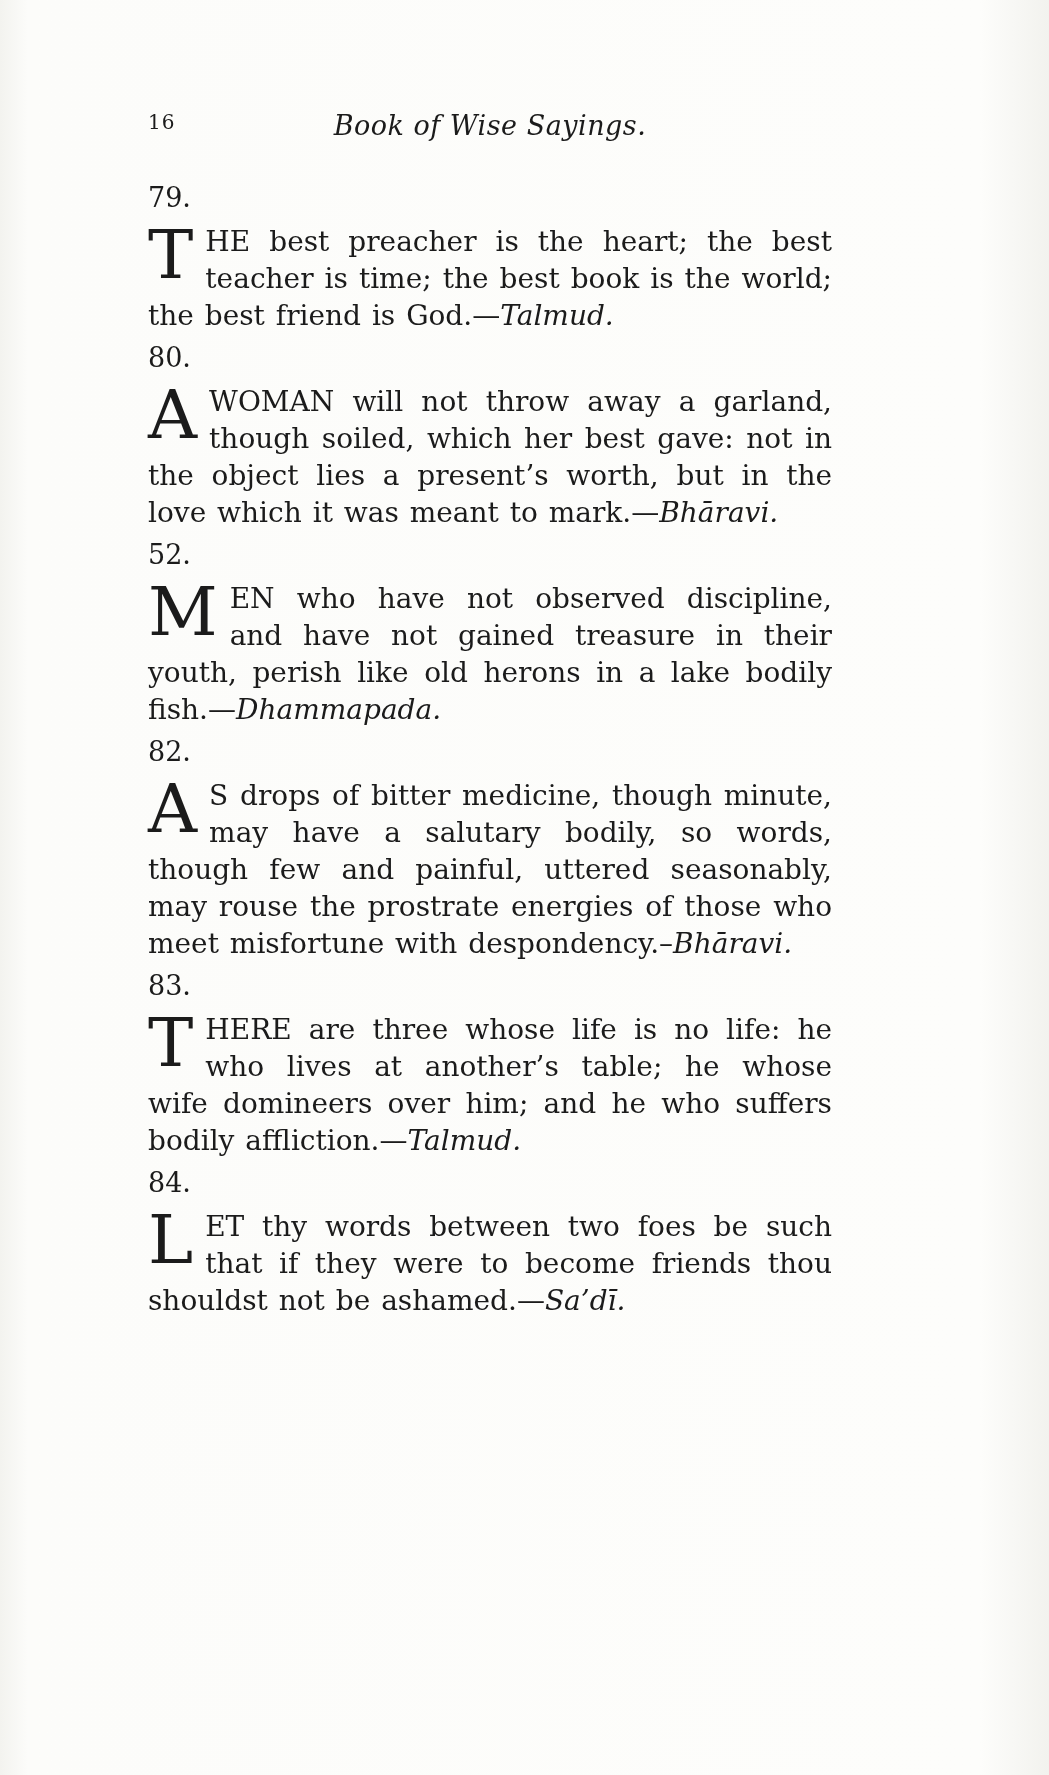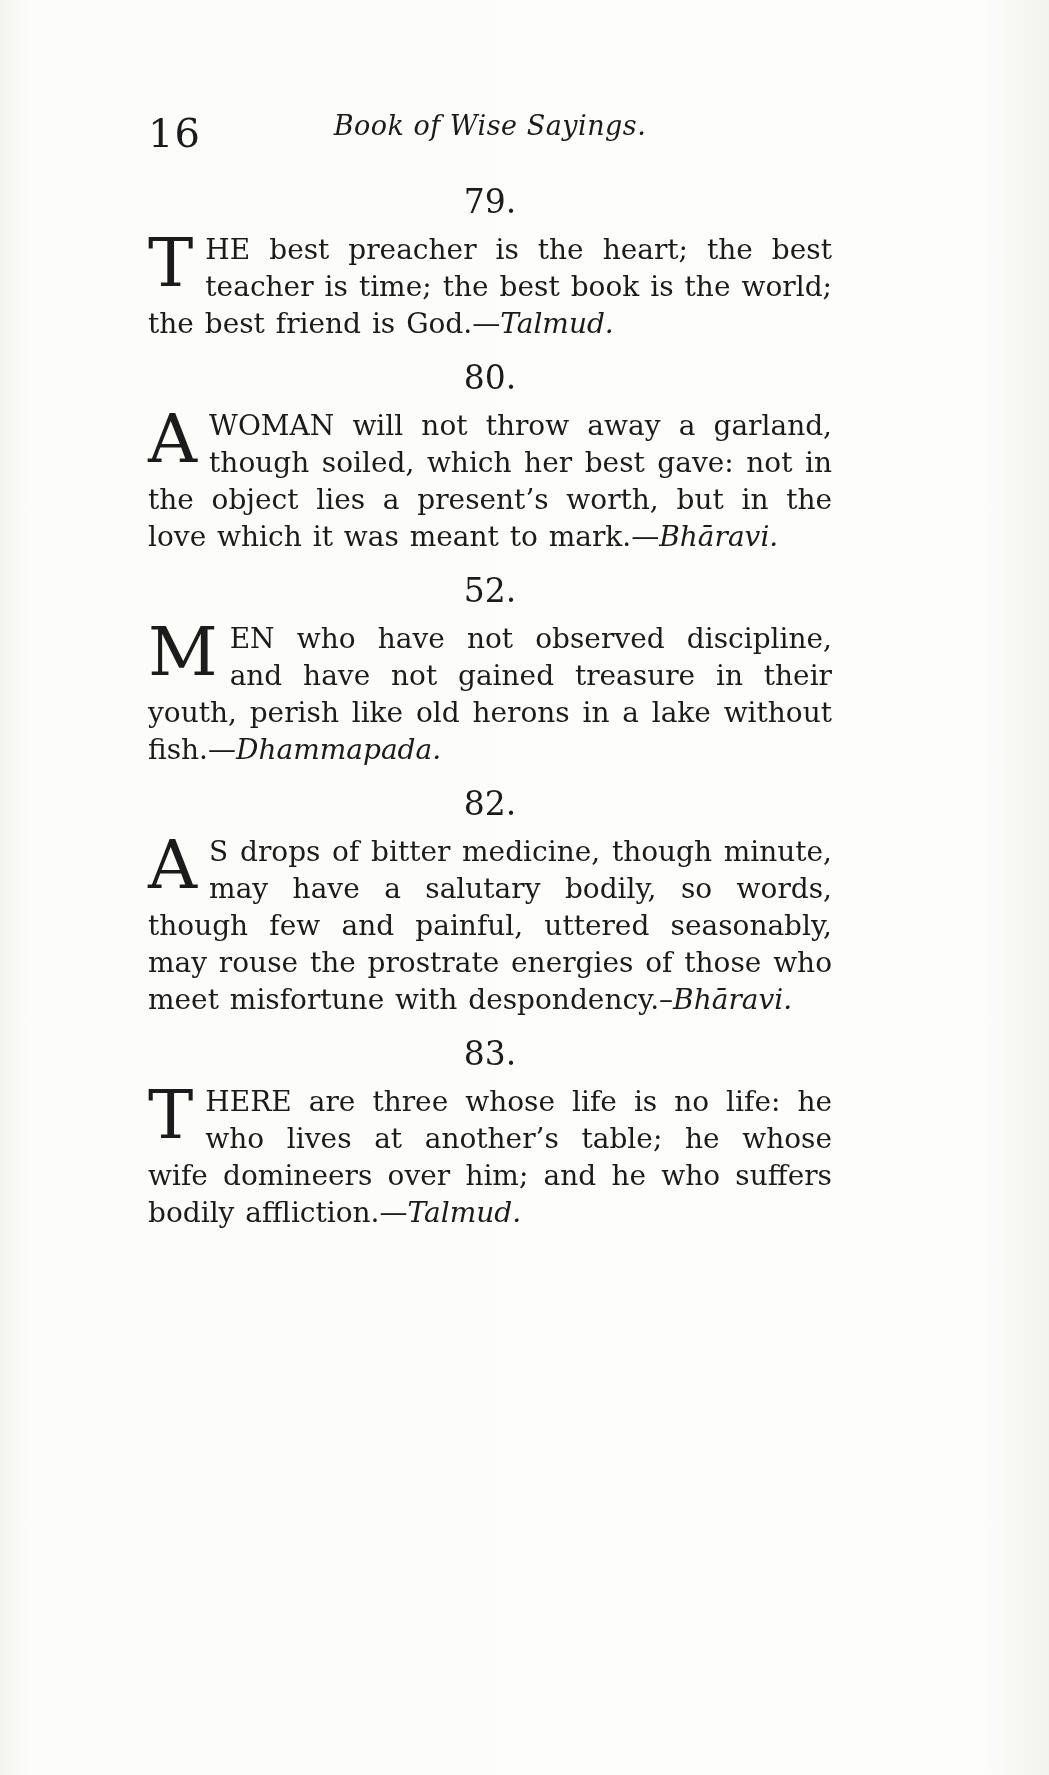--- a/index.html
+++ b/index.html
@@ -21,34 +21,34 @@
   }
   .page-header {
     position: relative;
     height: 48px;
     margin-bottom: 24px;
   }
   .page-number {
     position: absolute;
     left: 0;
     top: 0;
-    font-size: 40px;
+    font-size: 20px;
     letter-spacing: 1px;
   }
   .header-title {
     text-align: center;
     font-style: italic;
     font-size: 27px;
     letter-spacing: 0.5px;
   }
   .saying { clear: both; }
   .saying-number {
-    text-align: center;
-    font-size: 33px;
-    margin: 16px 0 10px 0;
+    text-align: left;
+    font-size: 27px;
+    margin: 8px 0 10px 0;
   }
   .saying-text {
     margin: 0;
     font-size: 28px;
     line-height: 37px;
     text-align: justify;
     word-spacing: 2px;
   }
   .dropcap {
     float: left;
@@ -74,27 +74,31 @@
     <p class="saying-text"><span class="dropcap">T</span><span>HE best preacher is the heart; the best teacher is time; the best book is the world; the best friend is God.</span><span class="dash">—</span><span class="attribution">Talmud.</span></p>
   </article>
 
   <article class="saying">
     <div class="saying-number">80.</div>
     <p class="saying-text"><span class="dropcap">A</span><span>WOMAN will not throw away a garland, though soiled, which her best gave: not in the object lies a present’s worth, but in the love which it was meant to mark.</span><span class="dash">—</span><span class="attribution">Bhāravi.</span></p>
   </article>
 
   <article class="saying">
     <div class="saying-number">52.</div>
-    <p class="saying-text"><span class="dropcap">M</span><span>EN who have not observed discipline, and have not gained treasure in their youth, perish like old herons in a lake without fish.</span><span class="dash">—</span><span class="attribution">Dhammapada.</span></p>
+    <p class="saying-text"><span class="dropcap">M</span><span>EN who have not observed discipline, and have not gained treasure in their youth, perish like old herons in a lake bodily fish.</span><span class="dash">—</span><span class="attribution">Dhammapada.</span></p>
   </article>
 
   <article class="saying">
     <div class="saying-number">82.</div>
     <p class="saying-text"><span class="dropcap">A</span><span>S drops of bitter medicine, though minute, may have a salutary bodily, so words, though few and painful, uttered seasonably, may rouse the prostrate energies of those who meet misfortune with despondency.</span><span class="dash">–</span><span class="attribution">Bhāravi.</span></p>
   </article>
 
   <article class="saying">
     <div class="saying-number">83.</div>
     <p class="saying-text"><span class="dropcap">T</span><span>HERE are three whose life is no life: he who lives at another’s table; he whose wife domineers over him; and he who suffers bodily affliction.</span><span class="dash">—</span><span class="attribution">Talmud.</span></p>
   </article>
 
+  <article class="saying">
+    <div class="saying-number">84.</div>
+    <p class="saying-text"><span class="dropcap">L</span><span>ET thy words between two foes be such that if they were to become friends thou shouldst not be ashamed.</span><span class="dash">—</span><span class="attribution">Sa’dī.</span></p>
+  </article>
 
 </div>
 
 </body></html>

